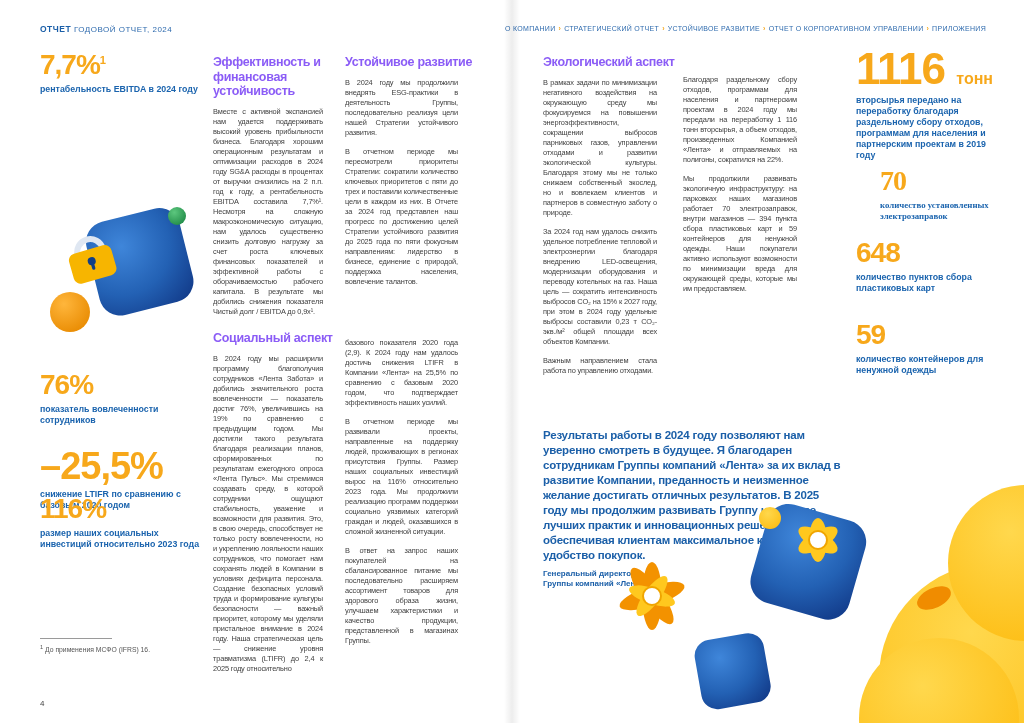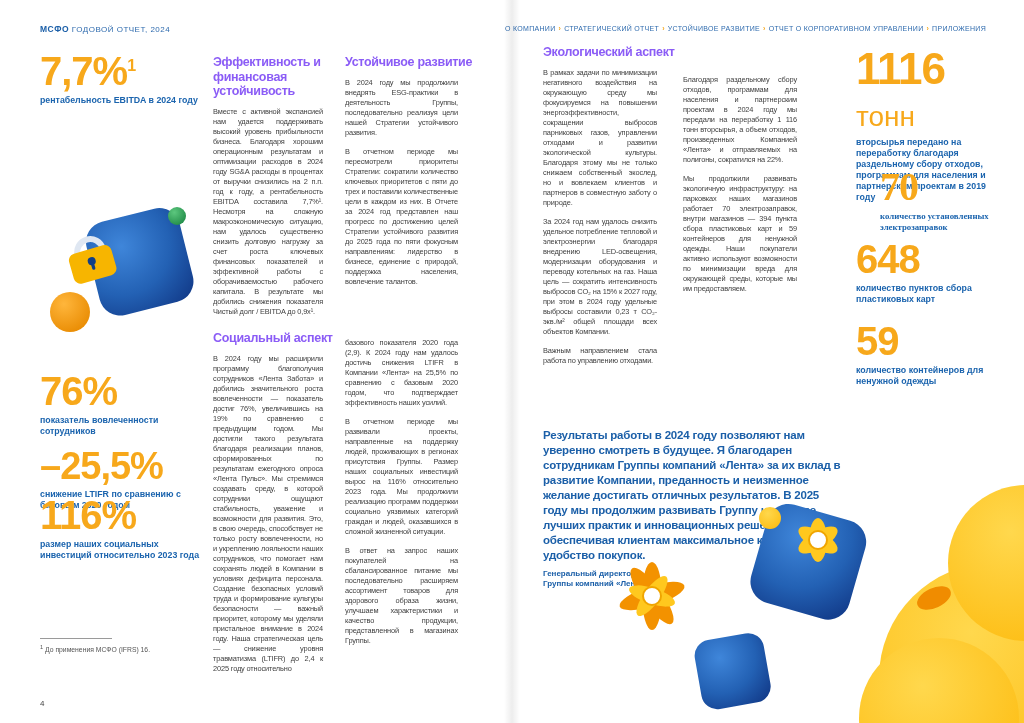--- a/index.html
+++ b/index.html
@@ -13,22 +13,22 @@
   .hdr-logo{font-weight:bold;color:#1b5fa8;font-size:8.5px;}
   .hdr-nav{position:absolute;top:25px;right:38px;font-size:7px;letter-spacing:.3px;color:#2f6bae;white-space:nowrap;}
   .hdr-nav .sep{color:#f6a81c;font-weight:bold;padding:0 3px;font-size:7px;}
   .hdr-nav span[data-name^="nav-item"]{cursor:pointer;}
 
   
   .stat{position:absolute;}
   .stat .num{font-weight:bold;color:#f7a81b;letter-spacing:-1px;line-height:.95;}
   .stat .num sup{font-size:40%;letter-spacing:0;}
   .stat .cap{color:#1b64ae;font-size:8.8px;line-height:11px;margin-top:5px;font-weight:bold;}
-  .sz40{font-size:40px;} .sz38{font-size:38px;} .sz44{font-size:44px;}
-  .unit{font-size:28px;letter-spacing:0;font-weight:normal;color:#f7a81b;}
+  .sz40{font-size:28px;} .sz38{font-size:38px;} .sz44{font-size:44px;}
+  .unit{font-size:16px;letter-spacing:0;font-weight:bold;color:#f7a81b;}
 
   
   .col{position:absolute;font-size:7.4px;line-height:10px;letter-spacing:-.15px;text-align:justify;}
   .col p{margin:0 0 9px 0;}
   .col-heading{font-family:"Liberation Sans",sans-serif;font-weight:bold;color:#8b5cf6;
                font-size:12.5px;line-height:14.5px;letter-spacing:-.3px;margin:0 0 8px 0;text-align:left;}
   .nowrap{white-space:nowrap;}
 
   
   .quote-block{position:absolute;left:543px;top:383px;width:300px;margin-top:45px;}
@@ -43,21 +43,21 @@
   .folio.left{left:40px;} .folio.right{right:38px;}
 
   .illus{position:absolute;pointer-events:none;}
 </style>
 </head>
 <body>
 
 <div class="spread" data-name="annual-report-spread">
 
   <div class="hdr-left" data-name="report-masthead">
-    <span class="hdr-logo" data-name="lenta-logo">МСФО</span>
+    <span class="hdr-logo" data-name="lenta-logo">ОТЧЕТ</span>
     <span data-name="report-title">ГОДОВОЙ ОТЧЕТ, 2024</span>
   </div>
   <div class="hdr-nav" data-name="section-nav">
     <span data-name="nav-item-company">О КОМПАНИИ</span><span class="sep" data-name="nav-separator-icon">›</span><span data-name="nav-item-strategy">СТРАТЕГИЧЕСКИЙ ОТЧЕТ</span><span class="sep" data-name="nav-separator-icon">›</span><span data-name="nav-item-sustainability">УСТОЙЧИВОЕ РАЗВИТИЕ</span><span class="sep" data-name="nav-separator-icon">›</span><span data-name="nav-item-governance">ОТЧЕТ О КОРПОРАТИВНОМ УПРАВЛЕНИИ</span><span class="sep" data-name="nav-separator-icon">›</span><span data-name="nav-item-appendix">ПРИЛОЖЕНИЯ</span>
   </div>
 
   <div class="stat" style="left:40px;top:52px;width:168px;" data-name="stat-ebitda">
     <div class="num sz40" data-name="stat-ebitda-value"><span>7,7%</span><sup>1</sup></div>
     <div class="cap" data-name="stat-ebitda-caption">рентабельность EBITDA в 2024 году</div>
   </div>
@@ -92,21 +92,21 @@
     <p data-name="paragraph">В отчетном периоде мы развивали проекты, направленные на поддержку людей, проживающих в регионах присутствия Группы. Размер наших социальных инвестиций вырос на 116% относительно 2023 года. Мы продолжили реализацию программ поддержки социально уязвимых категорий граждан и людей, оказавшихся в сложной жизненной ситуации.</p>
     <p data-name="paragraph">В ответ на запрос наших покупателей на сбалансированное питание мы последовательно расширяем ассортимент товаров для здорового образа жизни, улучшаем характеристики и качество продукции, представленной в магазинах Группы.</p>
   </div>
 
   <div class="footnote" data-name="footnote">
     <div class="rule" data-name="footnote-rule"></div>
     <div><sup data-name="footnote-marker">1</sup>&nbsp;<span data-name="footnote-text">До применения МСФО (IFRS) 16.</span></div>
   </div>
   <div class="folio left" data-name="page-number-left">4</div>
 
-  <div class="col" style="left:543px;top:45px;width:114px;" data-name="column-ecology">
+  <div class="col" style="left:543px;top:55px;width:114px;" data-name="column-ecology">
     <h3 class="col-heading nowrap" data-name="heading-ecology">Экологический аспект</h3>
     <p data-name="paragraph">В рамках задачи по минимизации негативного воздействия на окружающую среду мы фокусируемся на повышении энергоэффективности, сокращении выбросов парниковых газов, управлении отходами и развитии экологической культуры. Благодаря этому мы не только снижаем собственный экослед, но и вовлекаем клиентов и партнеров в совместную заботу о природе.</p>
     <p data-name="paragraph">За 2024 год нам удалось снизить удельное потребление тепловой и электроэнергии благодаря внедрению LED-освещения, модернизации оборудования и переводу котельных на газ. Наша цель — сократить интенсивность выбросов CO₂ на 15% к 2027 году, при этом в 2024 году удельные выбросы составили 0,23 т CO₂-экв./м² общей площади всех объектов Компании.</p>
     <p data-name="paragraph">Важным направлением стала работа по управлению отходами.</p>
   </div>
   <div class="col" style="left:683px;top:75px;width:114px;" data-name="column-ecology-continued">
     <p data-name="paragraph">Благодаря раздельному сбору отходов, программам для населения и партнерским проектам в 2024 году мы передали на переработку 1 116 тонн вторсырья, а объем отходов, произведенных Компанией «Лента» и отправляемых на полигоны, сократился на 22%.</p>
     <p data-name="paragraph">Мы продолжили развивать экологичную инфраструктуру: на парковках наших магазинов работает 70 электрозаправок, внутри магазинов — 394 пункта сбора пластиковых карт и 59 контейнеров для ненужной одежды. Наши покупатели активно используют возможности по минимизации вреда для окружающей среды, которые мы им предоставляем.</p>
   </div>
 

